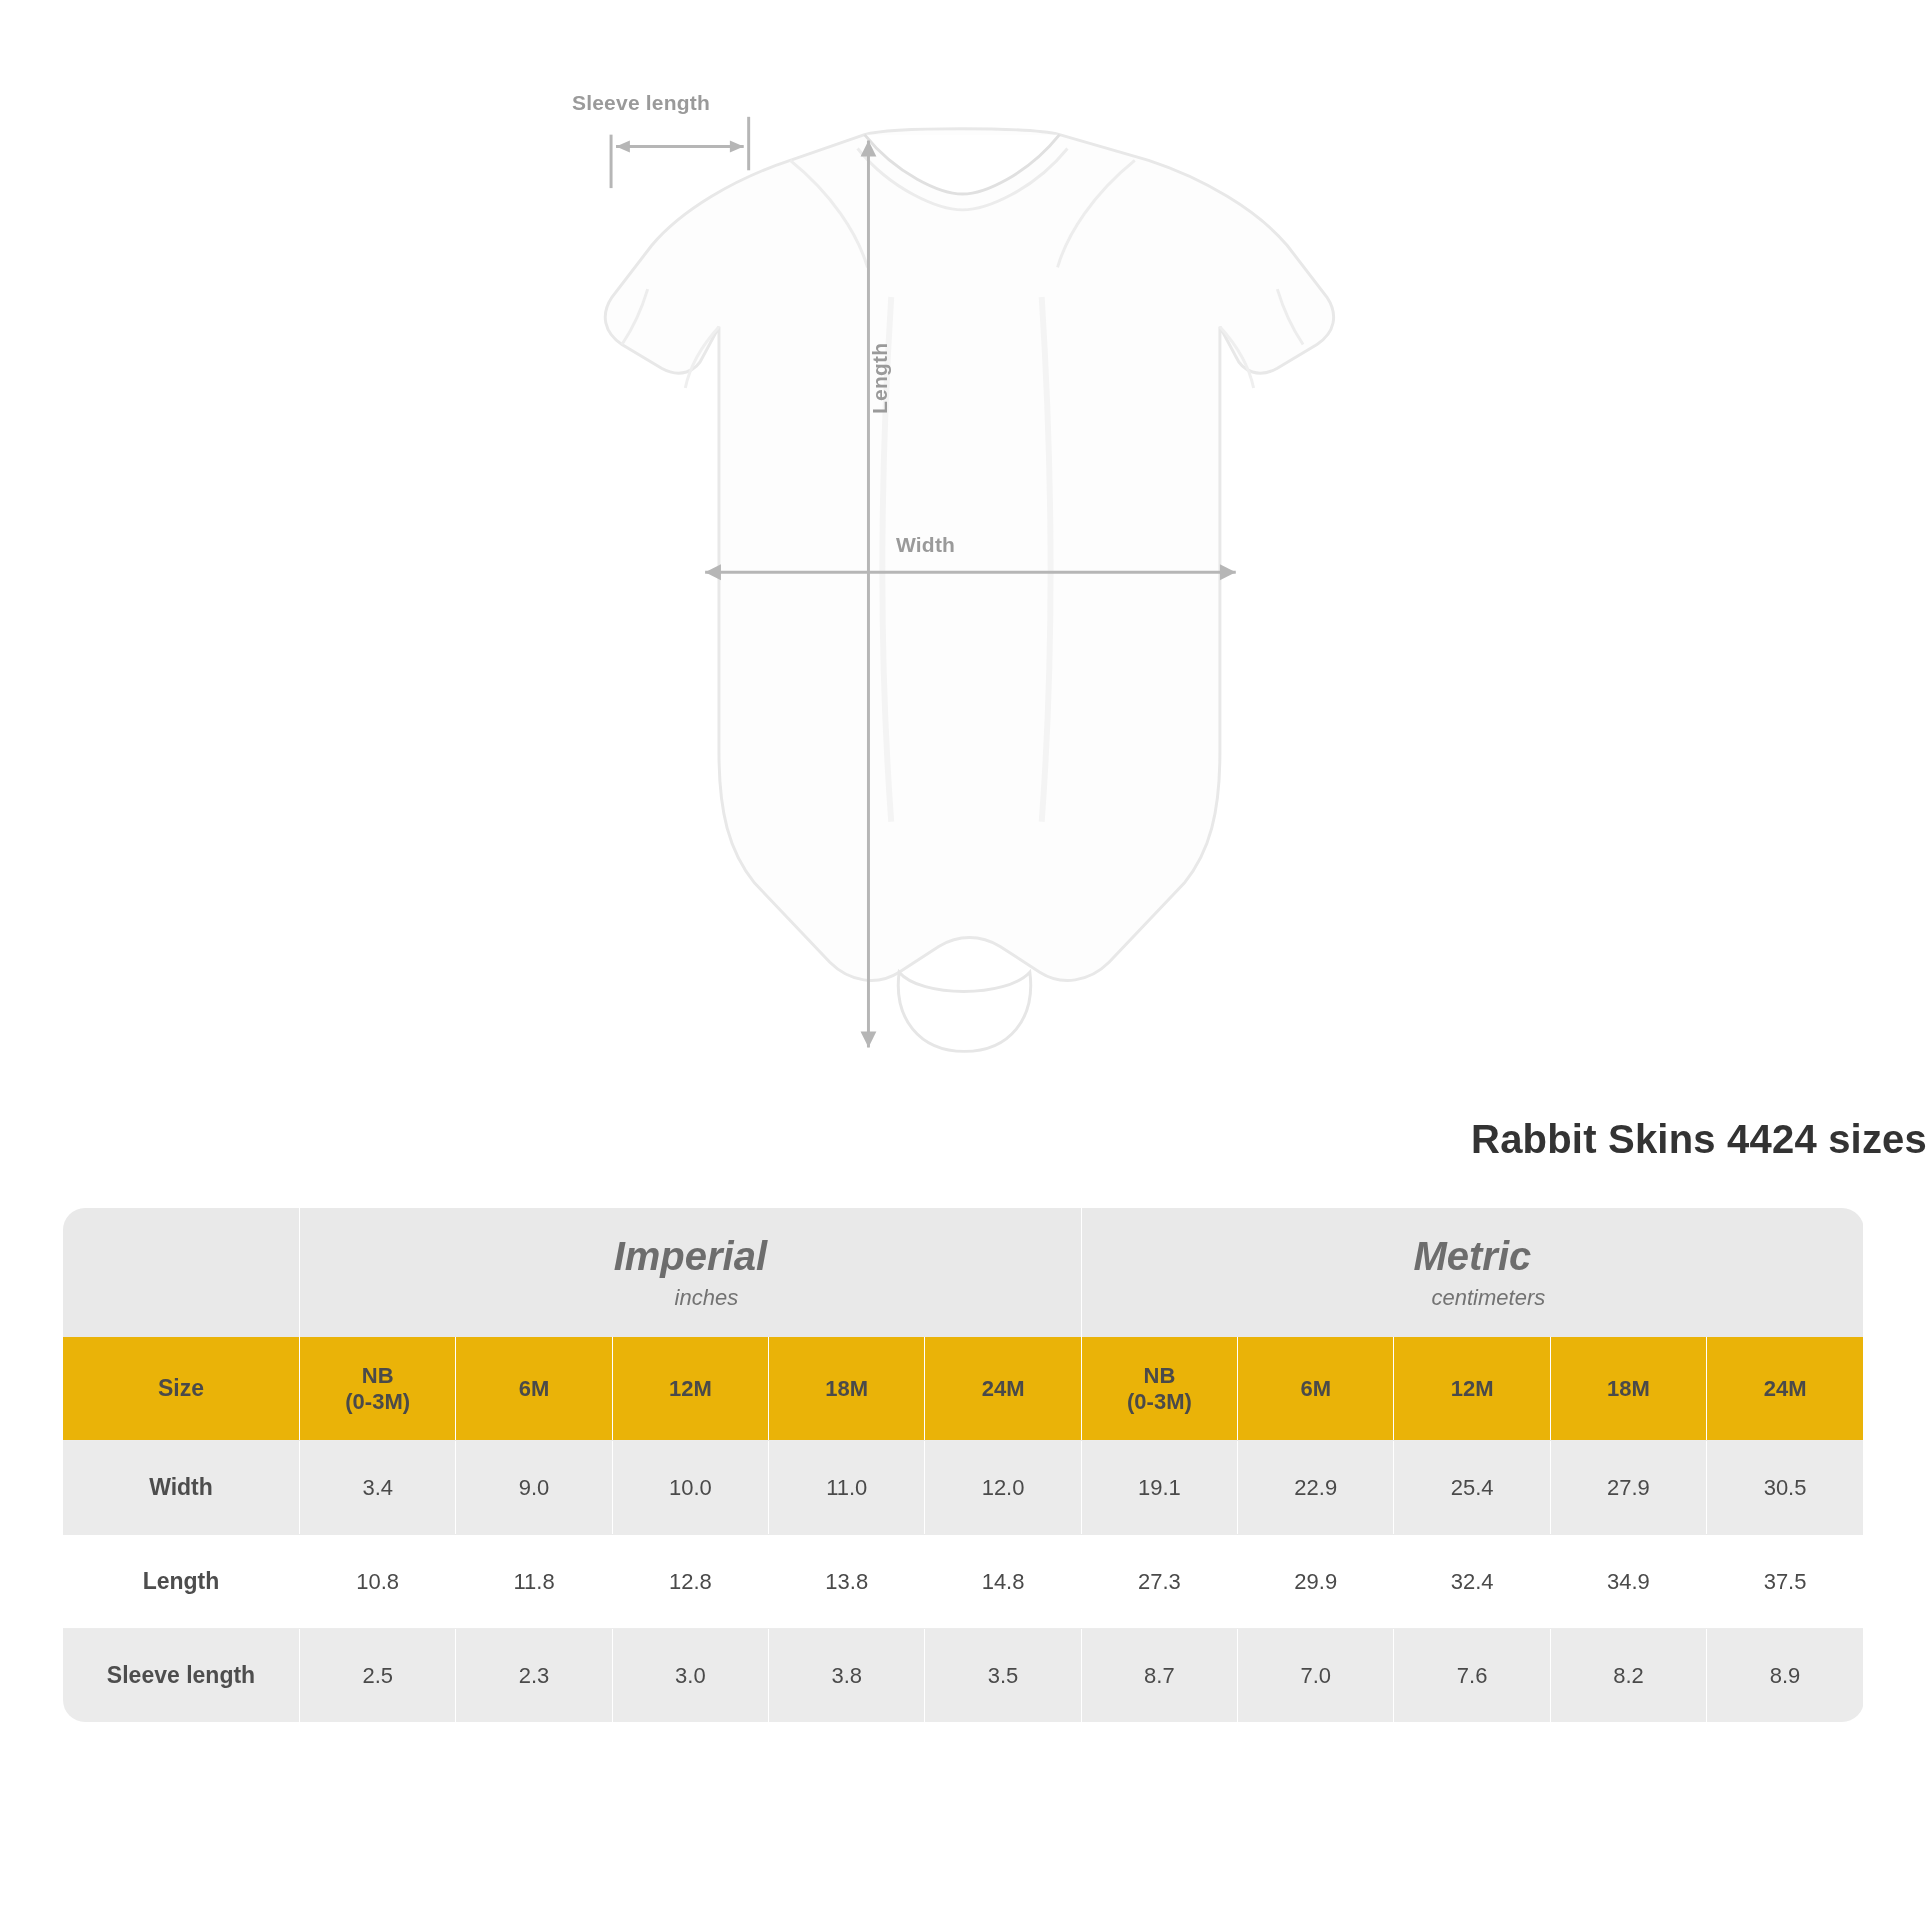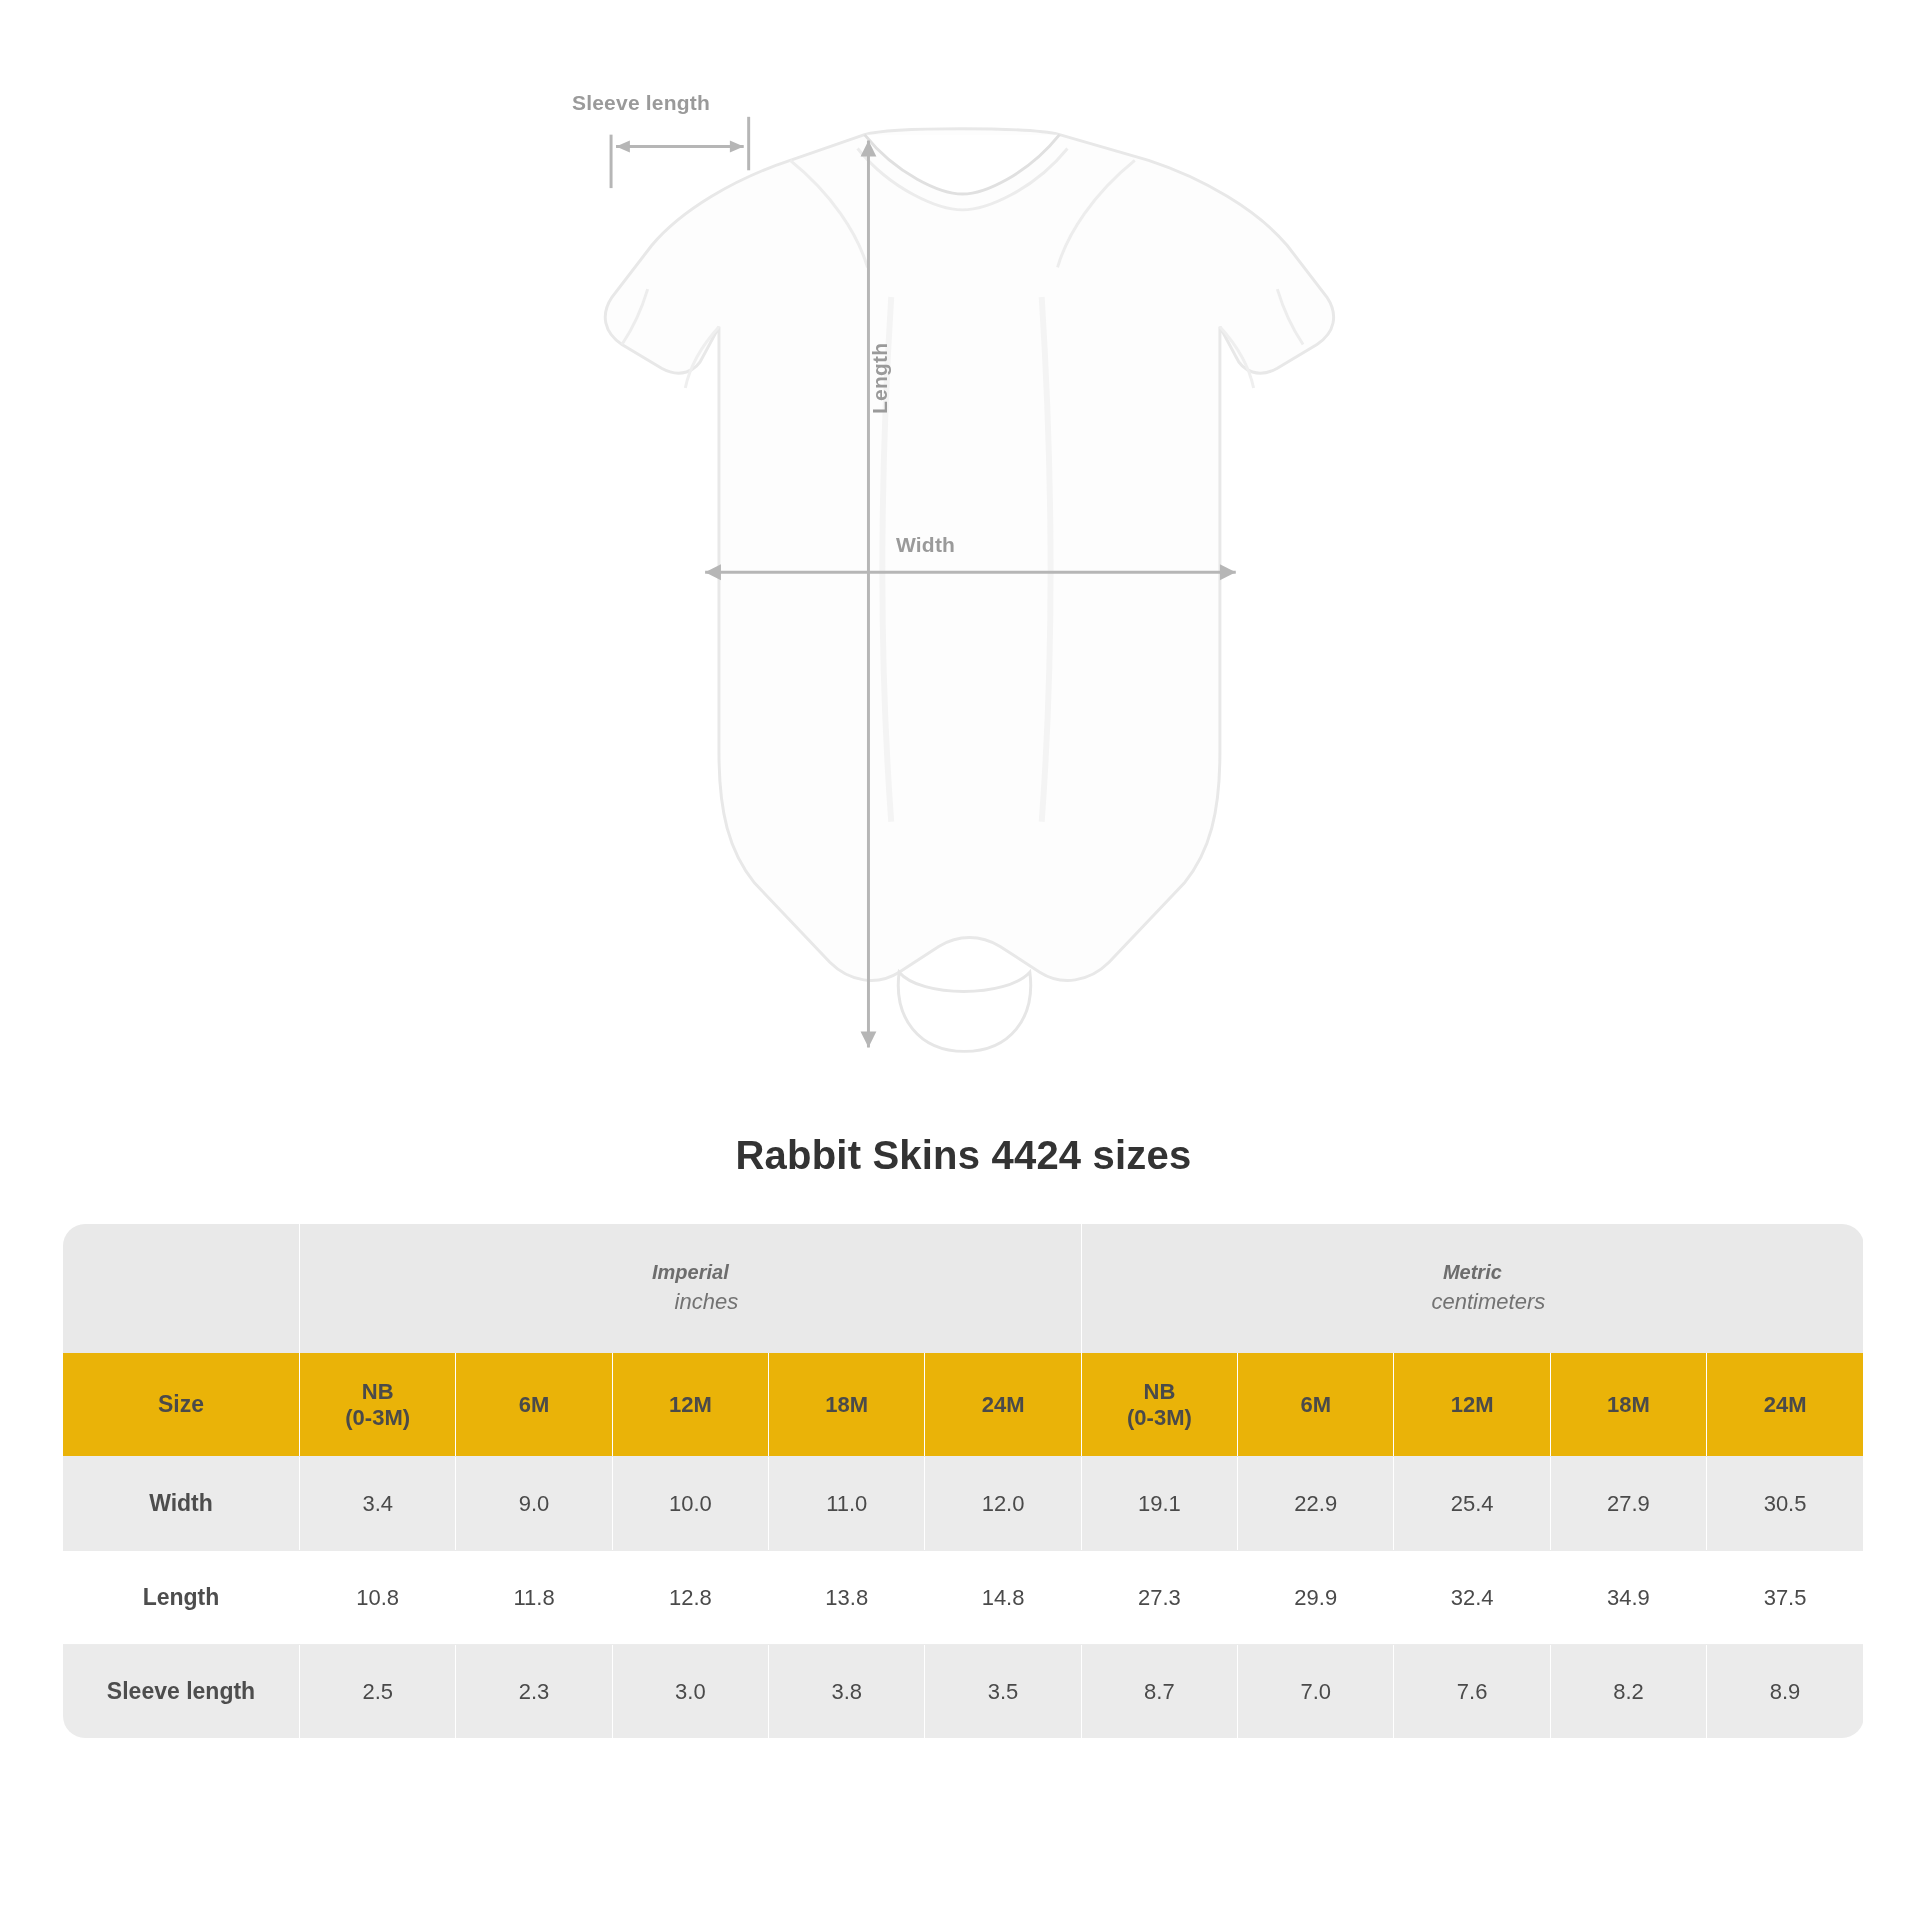--- a/index.html
+++ b/index.html
@@ -49,22 +49,22 @@
   }
   .dim-label.length {
     left: 868px;
     top: 414px;
     transform: rotate(-90deg);
     transform-origin: left top;
   }
 
   
   .title-block {
-    text-align: center;
-    margin-top: 44px;
+    text-align: right;
+    margin-top: 28px;
   }
   .chart-title {
     font-size: 40px;
     font-weight: bold;
     color: #333333;
     letter-spacing: 0.2px;
   }
   .chart-note {
     margin-top: 22px;
     font-size: 22px;
@@ -91,21 +91,21 @@
     border-right: 1px solid #ffffff;
   }
   table.size-chart tr > *:last-child { border-right: none; }
 
   .unit-row td {
     background: #e9e9e9;
     height: 127px;
     border-right: none;
   }
   .unit-title {
-    font-size: 20px;
+    font-size: 40px;
     font-weight: bold;
     font-style: italic;
     color: #6d6d6d;
     line-height: 1.25;
   }
   .unit-sub {
     font-size: 22px;
     font-style: italic;
     color: #737373;
     line-height: 1.5;

